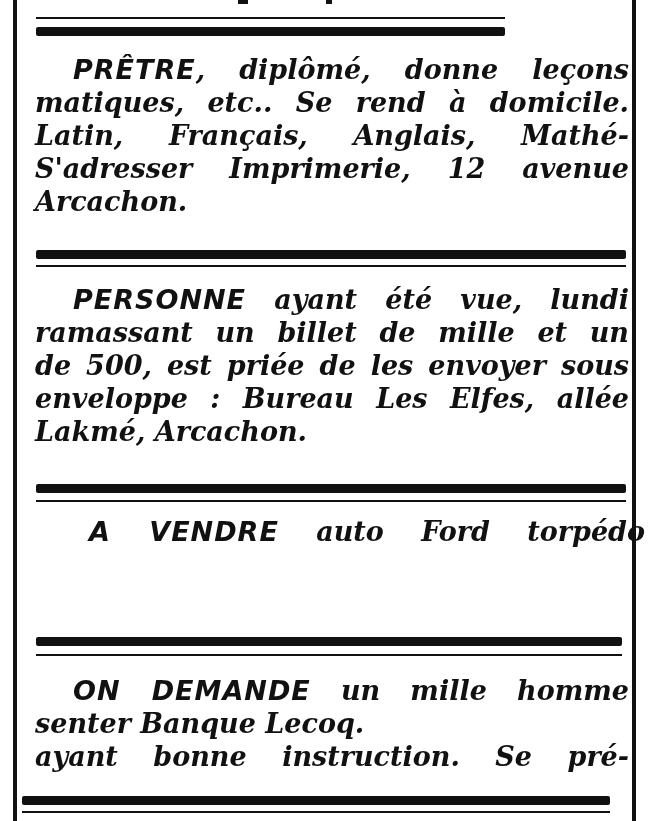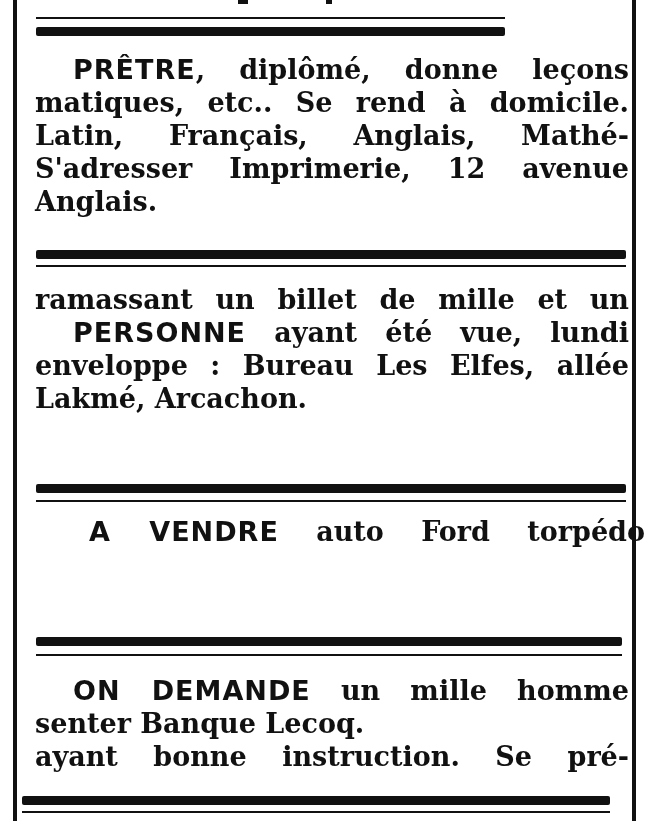--- a/index.html
+++ b/index.html
@@ -14,21 +14,21 @@
     .vborder.right { left: 632px; }
     .stub { position: absolute; top: 0; height: 4px; background: #111; }
     .rule-thin { position: absolute; height: 2px; background: #111; }
     .rule-thick { position: absolute; height: 9px; background: #111; border-radius: 2px; }
     .ad {
       position: absolute; left: 35px; width: 594px;
       font-size: 27px; line-height: 33px;
       text-align: justify; letter-spacing: 0px;
       font-weight: bold;
     }
-    .ad .line { display: block; text-align: justify; text-align-last: justify; white-space: nowrap; }
+    .ad .line { display: block; text-align: justify; text-align-last: justify; white-space: nowrap; font-style: italic; }
     .ad .line.last { text-align-last: left; }
     .ad .line.indent { padding-left: 38px; }
     .kw {
       font-family: "DejaVu Sans", "Liberation Sans", sans-serif;
       font-weight: bold; font-size: 27px; letter-spacing: 1px;
     }
     .body-text { font-weight: bold; }
   </style>
 </head>
 <body>
@@ -40,29 +40,30 @@
 <div class="stub" style="left:326px;width:6px;"></div>
 
 <div class="rule-thin" style="left:36px;top:17px;width:469px;"></div>
 <div class="rule-thick" style="left:36px;top:27px;width:469px;"></div>
 
 <div class="ad" style="top:53px;">
   <span class="line indent"><span class="kw">PRÊTRE</span><span class="body-text">, diplômé, donne leçons</span></span>
   <span class="line">matiques, etc.. Se rend à domicile.</span>
   <span class="line">Latin, Français, Anglais, Mathé-</span>
   <span class="line">S'adresser Imprimerie, 12 avenue</span>
-  <span class="line last">Anglais.</span>
+  <span class="line last">Arcachon.</span>
 </div>
 
 <div class="rule-thick" style="left:36px;top:250px;width:590px;"></div>
 <div class="rule-thin" style="left:36px;top:265px;width:590px;"></div>
 
 <div class="ad" style="top:283px;">
+  <span class="line indent"><span class="kw">PERSONNE</span><span class="body-text"> ayant été vue, lundi</span></span>
   <span class="line">ramassant un billet de mille et un</span>
-  <span class="line indent"><span class="kw">PERSONNE</span><span class="body-text"> ayant été vue, lundi</span></span>
+  <span class="line">de 500, est priée de les envoyer sous</span>
   <span class="line">enveloppe : Bureau Les Elfes, allée</span>
   <span class="line last">Lakmé, Arcachon.</span>
 </div>
 
 <div class="rule-thick" style="left:36px;top:484px;width:590px;"></div>
 <div class="rule-thin" style="left:36px;top:500px;width:590px;"></div>
 
 <div class="ad" style="top:515px;margin-left:16px;">
   <span class="line indent"><span class="kw">A VENDRE</span><span class="body-text"> auto Ford torpédo</span></span>
 </div>

